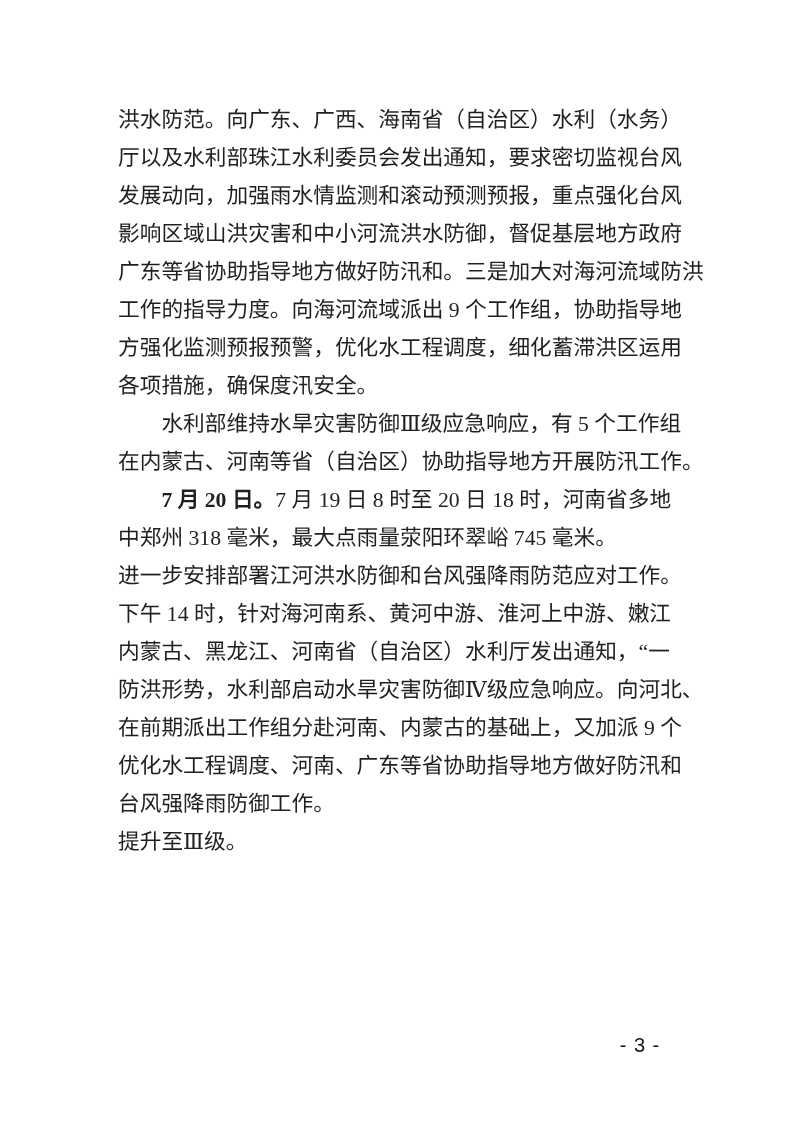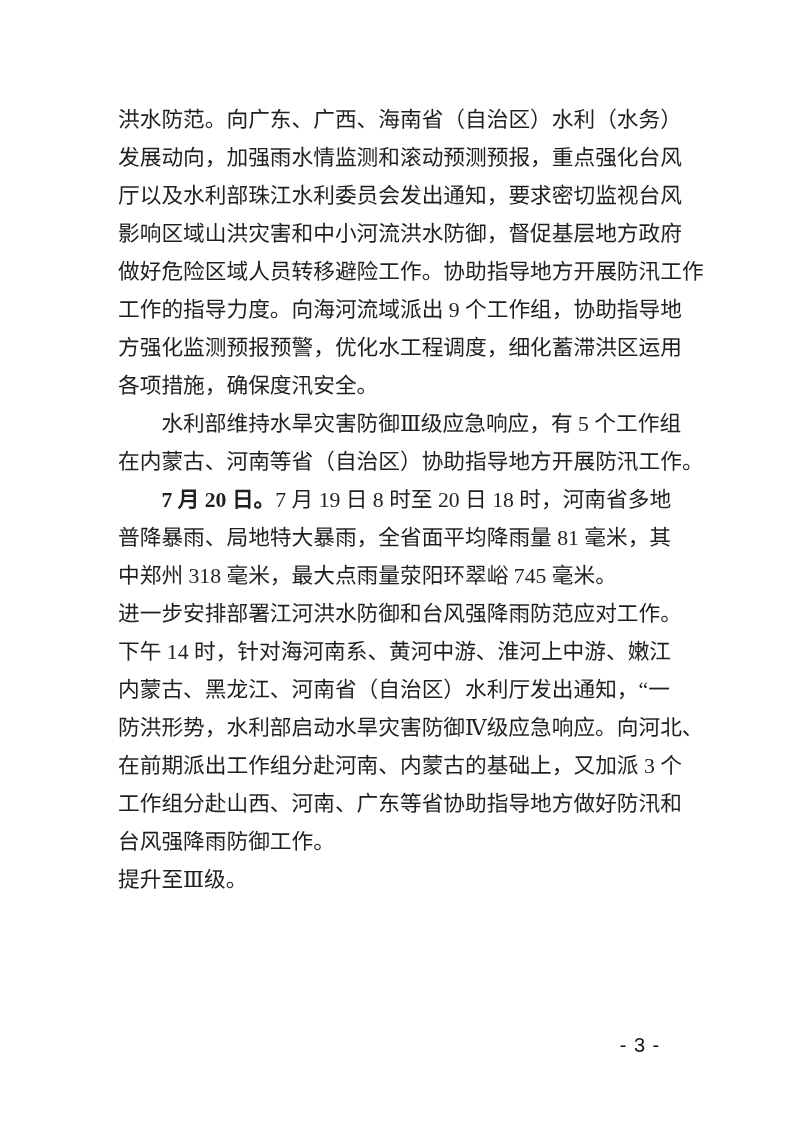--- a/index.html
+++ b/index.html
@@ -52,47 +52,46 @@
   }
 </style>
 </head>
 <body>
 
 <div class="page">
   <main class="text-block">
 
     <section class="paragraph">
       <div class="line"><span>洪水防范。向广东、广西、海南省（自治区）水利（水务）</span></div>
+      <div class="line"><span>厅以及水利部珠江水利委员会发出通知，要求密切监视台风</span></div>
       <div class="line"><span>发展动向，加强雨水情监测和滚动预测预报，重点强化台风</span></div>
-      <div class="line"><span>厅以及水利部珠江水利委员会发出通知，要求密切监视台风</span></div>
       <div class="line"><span>影响区域山洪灾害和中小河流洪水防御，督促基层地方政府</span></div>
-      <div class="line"><span>做好危险区域人员转移避险工作。协助指导地方开展防汛工作</span></div>
+      <div class="line"><span>广东等省协助指导地方做好防汛和。三是加大对海河流域防洪</span></div>
       <div class="line"><span>工作的指导力度。向海河流域派出 9 个工作组，协助指导地</span></div>
       <div class="line"><span>方强化监测预报预警，优化水工程调度，细化蓄滞洪区运用</span></div>
       <div class="line"><span>各项措施，确保度汛安全。</span></div>
     </section>
 
     <section class="paragraph">
       <div class="line indent"><span>水利部维持水旱灾害防御Ⅲ级应急响应，有 5 个工作组</span></div>
       <div class="line"><span>在内蒙古、河南等省（自治区）协助指导地方开展防汛工作。</span></div>
     </section>
 
     <section class="paragraph">
       <div class="line indent"><span class="lead">7 月 20 日。</span><span>7 月 19 日 8 时至 20 日 18 时，河南省多地</span></div>
-      <div class="line"><span>普降暴雨、局地特大暴雨，全省面平均降雨量 81 毫米，其</span></div>
       <div class="line"><span>中郑州 318 毫米，最大点雨量荥阳环翠峪 745 毫米。</span></div>
     </section>
 
     <section class="paragraph">
       <div class="line"><span>进一步安排部署江河洪水防御和台风强降雨防范应对工作。</span></div>
       <div class="line"><span>下午 14 时，针对海河南系、黄河中游、淮河上中游、嫩江</span></div>
       <div class="line"><span>内蒙古、黑龙江、河南省（自治区）水利厅发出通知，“一</span></div>
       <div class="line"><span>防洪形势，水利部启动水旱灾害防御Ⅳ级应急响应。向河北、</span></div>
-      <div class="line"><span>在前期派出工作组分赴河南、内蒙古的基础上，又加派 3 个</span></div>
-      <div class="line"><span>工作组分赴山西、河南、广东等省协助指导地方做好防汛和</span></div>
+      <div class="line"><span>在前期派出工作组分赴河南、内蒙古的基础上，又加派 9 个</span></div>
+      <div class="line"><span>优化水工程调度、河南、广东等省协助指导地方做好防汛和</span></div>
       <div class="line"><span>台风强降雨防御工作。</span></div>
     </section>
 
     <section class="paragraph">
       <div class="line"><span>提升至Ⅲ级。</span></div>
     </section>
 
   </main>
 
   <div class="page-number">- 3 -</div>

